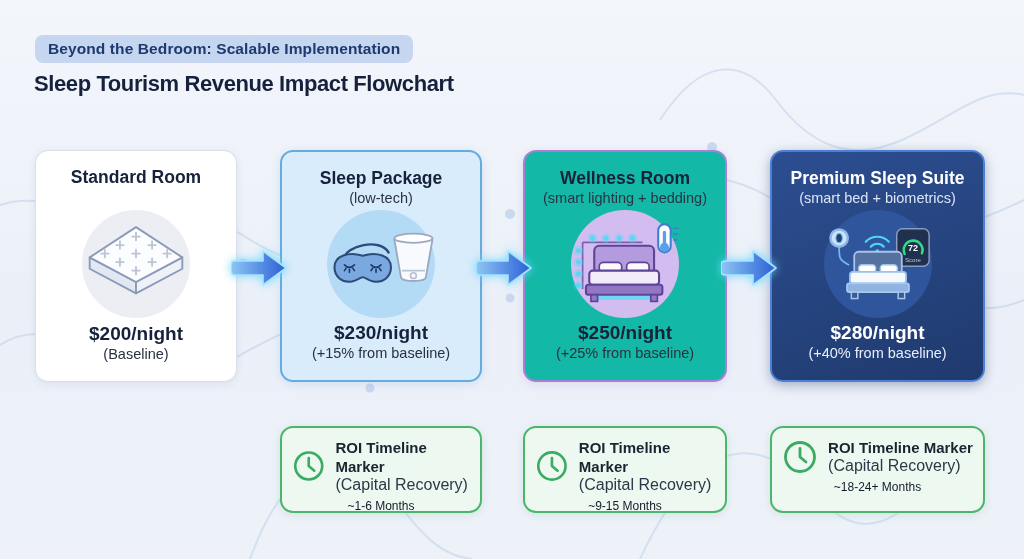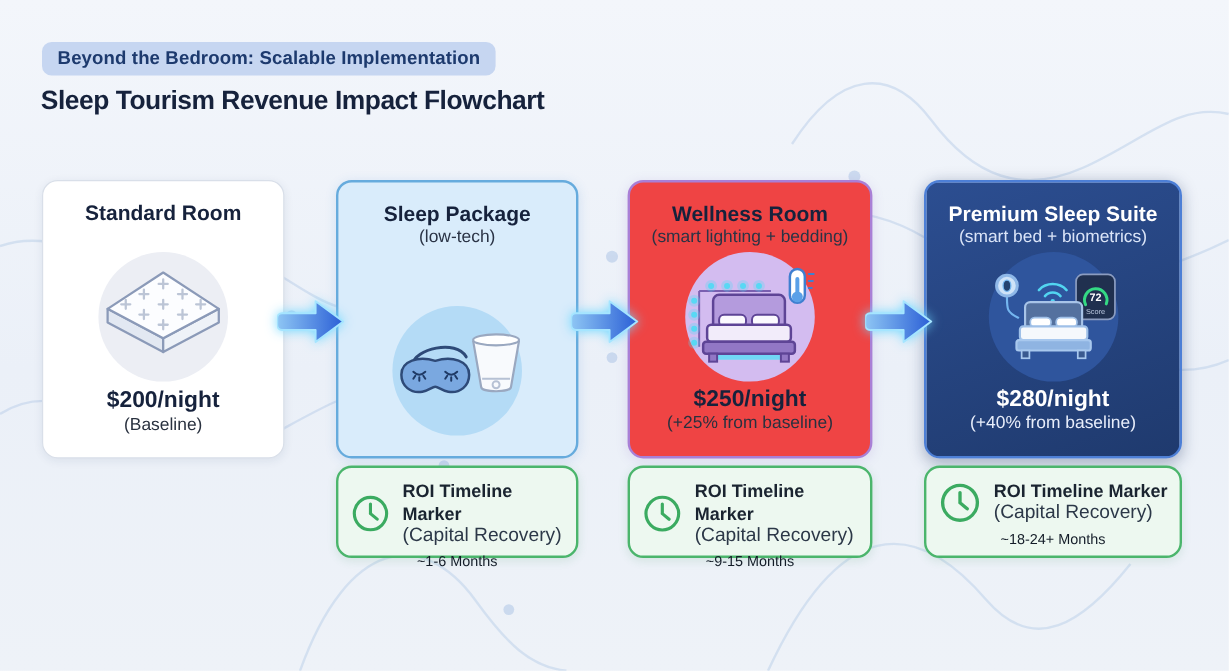--- a/index.html
+++ b/index.html
@@ -28,21 +28,21 @@
   .card {
     position:absolute; top:150px; height:232px; z-index:2;
     border-radius:13px; display:flex; flex-direction:column;
     align-items:center; justify-content:space-between;
     padding:15px 8px 17px; text-align:center;
   }
   .card-1 { left:35px;  width:202px; background:#ffffff; border:1px solid #d9dfe9;
             box-shadow:0 2px 8px rgba(30,50,90,.08); }
   .card-2 { left:280px; width:202px; background:#d9ecfb; border:2px solid #66abdd;
             box-shadow:0 2px 10px rgba(50,120,200,.15); }
-  .card-3 { left:523px; width:204px; background:#ef4444; border:2px solid #a97fd6;
+  .card-3 { left:523px; width:204px; background:#14b8a6; border:2px solid #a97fd6;
             box-shadow:0 2px 10px rgba(130,90,190,.15); }
   .card-4 { left:770px; width:215px; background:linear-gradient(160deg,#2c4e91 0%,#1f3a6e 100%);
             border:2px solid #4d7fd6; box-shadow:0 3px 12px rgba(20,40,90,.35); color:#ffffff; }
   .card-head { min-height:40px; }
   .card-title { font-size:17.5px; font-weight:bold; line-height:22px; }
   .card-sub   { font-size:14.5px; line-height:18px; color:#2a3345; }
   .card-4 .card-sub { color:#dbe5f8; }
   .icon-circle {
     width:108px; height:108px; border-radius:50%;
     display:flex; align-items:center; justify-content:center;
@@ -55,21 +55,21 @@
   .card-note  { font-size:14.5px; line-height:19px; color:#29313f; }
   .card-4 .card-note { color:#e8eefb; }
 
   
   .flow-arrow { position:absolute; top:245px; z-index:3;
     filter:drop-shadow(0 0 5px rgba(110,215,255,.95)); }
   .arrow-1 { left:231px; } .arrow-2 { left:476px; } .arrow-3 { left:721px; }
 
   
   .roi {
-    position:absolute; top:388px; height:77px; z-index:2;
+    position:absolute; top:426px; height:87px; z-index:2;
     background:#edf8f0; border:2px solid #4bb56c; border-radius:13px;
     box-shadow:0 2px 8px rgba(60,150,90,.14);
     padding:10px 10px 16px; text-align:center;
   }
   .roi-1 { left:280px; width:202px; }
   .roi-2 { left:523px; width:204px; }
   .roi-3 { left:770px; width:215px; }
   .roi-row { display:flex; align-items:center; justify-content:center; gap:10px; }
   .roi-text { text-align:left; }
   .roi-title { font-size:15px; font-weight:bold; color:#1a2430; line-height:19px; }
@@ -159,20 +159,24 @@
           </g>
         </g>
 
         <g transform="translate(80,12)">
           <path d="M1,8 L9,54 C9,60 39,60 39,54 L47,8" fill="#f8fafd" stroke="#9aa8c0" stroke-width="2.2" stroke-linejoin="round"></path>
           <ellipse cx="24" cy="7" rx="23" ry="5.5" fill="#ffffff" stroke="#9aa8c0" stroke-width="2.2"></ellipse>
           <path d="M10,46 L38,46" stroke="#b6c1d4" stroke-width="2"></path>
           <circle cx="24" cy="52" r="3.5" fill="none" stroke="#b6c1d4" stroke-width="2"></circle>
         </g>
       </svg>
+    </div>
+    <div class="card-foot">
+      <div class="card-price">$230/night</div>
+      <div class="card-note">(+15% from baseline)</div>
     </div>
   </div>
 
   <div class="card card-3">
     <div class="card-head">
       <div class="card-title">Wellness Room</div>
       <div class="card-sub">(smart lighting + bedding)</div>
     </div>
     <div class="icon-circle">
       <svg width="128" height="98" viewBox="0 0 130 100">

